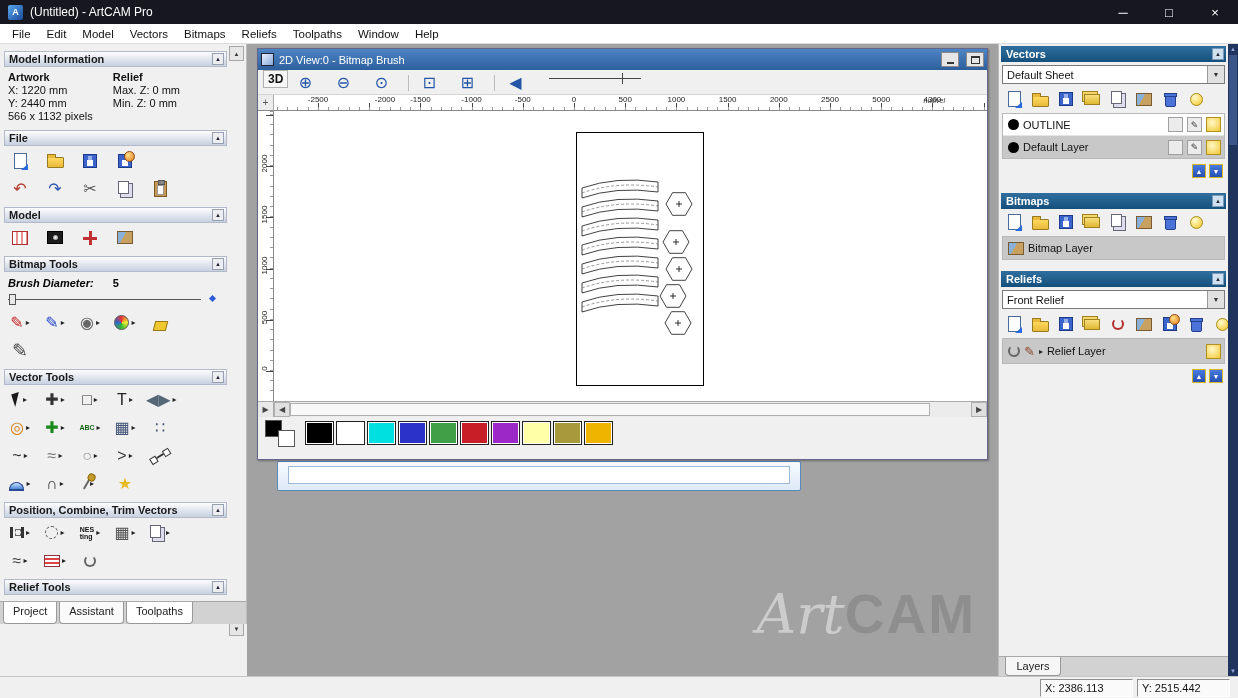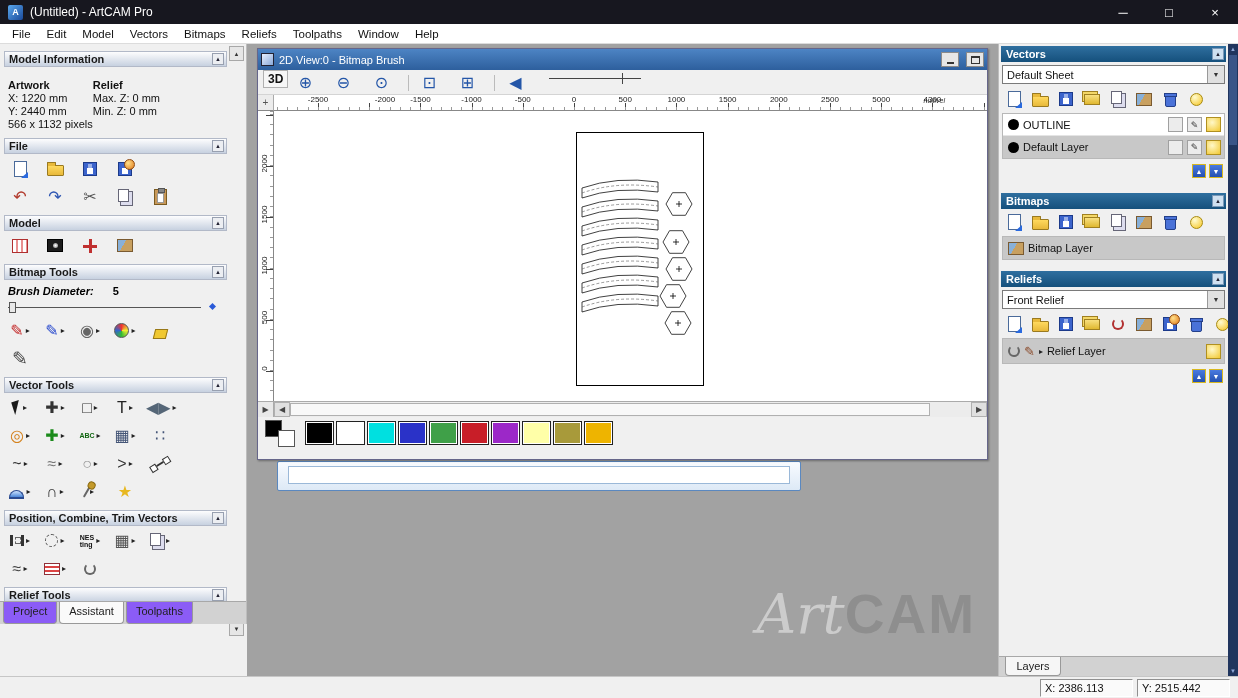--- a/index.html
+++ b/index.html
@@ -26,41 +26,41 @@
   .lp-scroll{position:absolute;right:2px;top:2px;width:15px;height:590px}
   .sb-btn{width:15px;height:15px;background:#e6e6e6;border:1px solid #a8a8a8;display:flex;align-items:center;justify-content:center;font-size:6px;color:#333}
   .sb-btn.up::before{content:"▲"}
   .sb-btn.down::before{content:"▼"}
   .lp-scroll .down{position:absolute;bottom:0;left:0}
 
   .sec-hdr{height:16px;margin-top:5px;background:linear-gradient(#fdfdfe,#c7d1e0);border:1px solid #b2b9c8;display:flex;align-items:center;justify-content:space-between;padding:0 2px 0 4px;font-weight:bold;color:#1a1a1a}
   .hdr-btn{width:12px;height:12px;background:#eceef2;border:1px solid #98a0b0;font-size:6px;display:flex;align-items:center;justify-content:center;color:#223}
   .hdr-btn::before{content:"▲"}
 
-  .mi-grid{display:flex;gap:0;padding:12px 0 2px 4px;color:#111}
+  .mi-grid{display:flex;gap:20px;padding:4px 0 2px 4px;color:#111}
   .mi-col div{line-height:13px;white-space:nowrap}
   .mi-b{font-weight:bold}
 
   .icons-row{display:flex;align-items:center;padding:3px 0 2px 2px;height:28px}
   .icon{min-width:28px;height:26px;display:flex;align-items:center;justify-content:center;gap:1px;margin-right:7px}
   .icon .g{font-size:16px;line-height:1}
   .icon .g.big{font-size:19px}
   .fly{font-size:8px;color:#222;margin-left:1px}
   .k-text{font-size:7px;font-weight:bold;line-height:7px;white-space:pre;text-align:left}
 
   .brush-row{padding:5px 2px 0 4px}
   .brush-lbl{font-weight:bold;font-style:italic}
   .brush-val{margin-left:16px;font-weight:bold}
   .slider{position:relative;height:15px;margin:3px 10px 1px 4px}
   .sl-track{position:absolute;left:0;right:16px;top:7px;height:1px;background:#555}
   .sl-thumb{position:absolute;left:1px;top:2px;width:7px;height:11px;background:#e8e8e8;border:1px solid #555}
   .sl-dot{position:absolute;right:2px;top:4px;width:5px;height:5px;background:#2a5ad8;transform:rotate(45deg)}
 
   .panel-tabs{position:absolute;bottom:0;left:0;right:0;height:23px;background:#d2d2d2;border-top:1px solid #a8a8a8;display:flex;align-items:stretch;padding-left:2px}
-  .ptab{padding:3px 9px 0 9px;background:#8b5cf6;border:1px solid #999;border-top:none;border-radius:0 0 4px 4px;margin:0 1px;color:#222}
+  .ptab{padding:3px 9px 0 9px;background:#ffffff;border:1px solid #999;border-top:none;border-radius:0 0 4px 4px;margin:0 1px;color:#222}
   .ptab.active{background:#fafafa}
 
   
   .k{display:inline-block;position:relative}
   .k-page{width:13px;height:16px;background:#fff;border:1px solid #4a6a9a}
   .k-page::after{content:"";position:absolute;right:-2px;bottom:-2px;width:0;height:0;border-top:6px solid transparent;border-right:7px solid #2a6adf}
   .k-folder{width:17px;height:11px;background:linear-gradient(#ffd95e,#e8b93a);border:1px solid #9a7a20;border-radius:1px;margin-top:4px}
   .k-folder::before{content:"";position:absolute;top:-4px;left:-1px;width:7px;height:3px;background:#e8b93a;border:1px solid #9a7a20;border-bottom:none;border-radius:1px 1px 0 0}
   .k-disk{width:14px;height:14px;background:#3c64cc;border:1px solid #1c3a8a}
   .k-disk::before{content:"";position:absolute;left:3px;right:3px;bottom:1px;height:6px;background:#fff}

